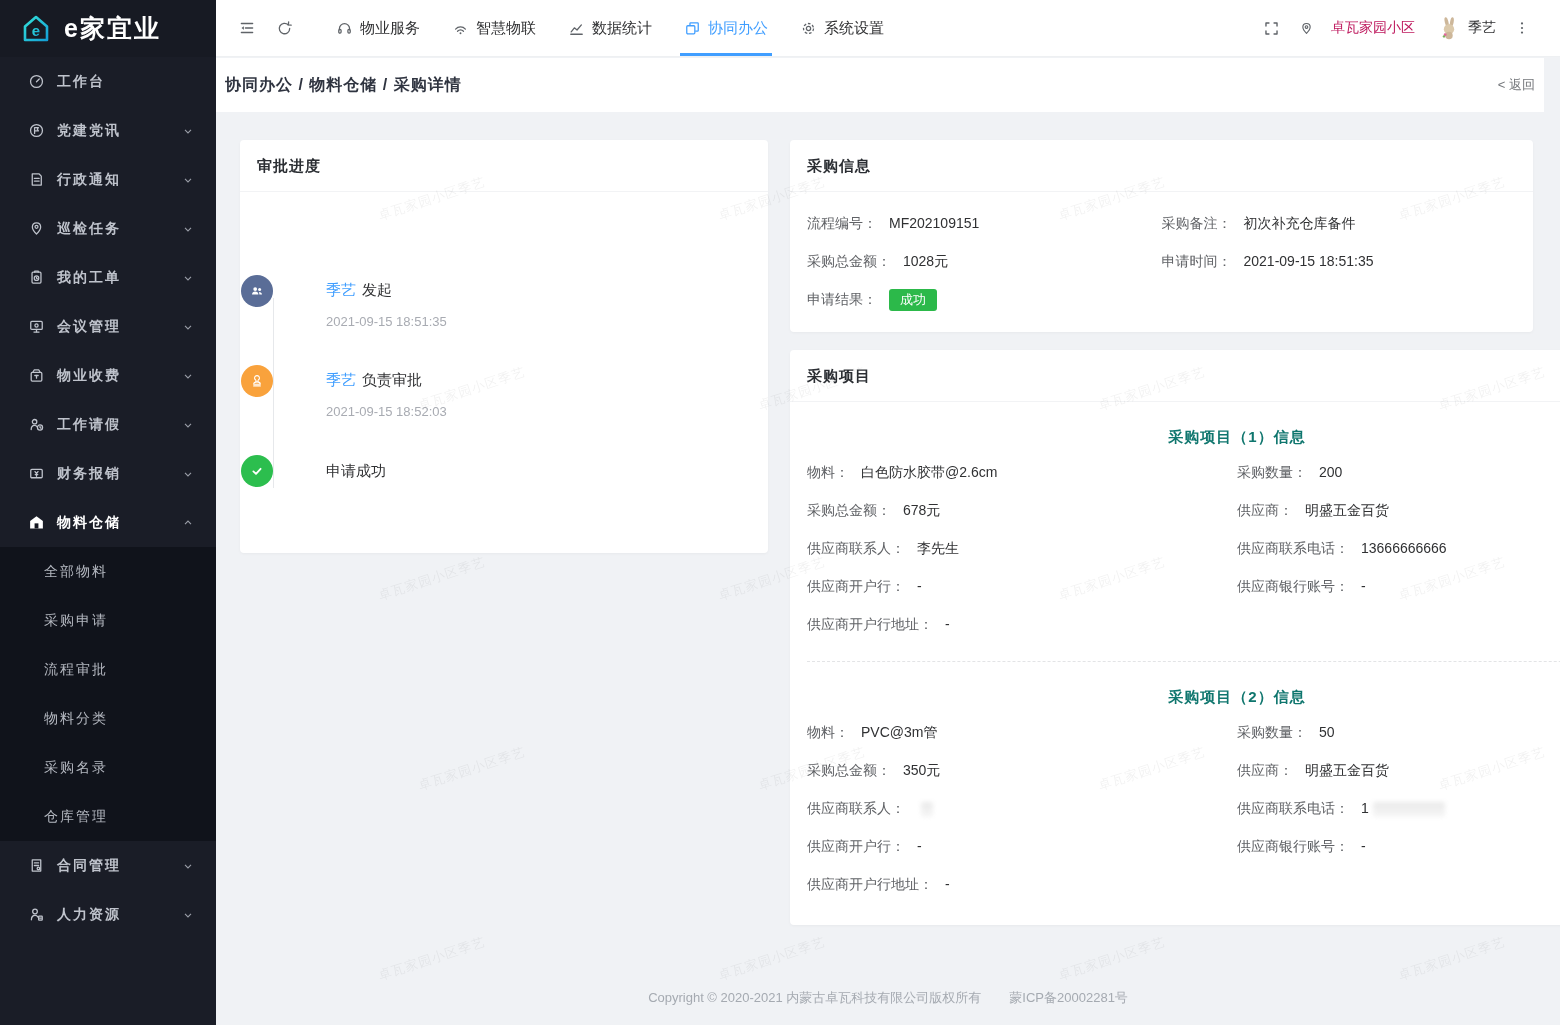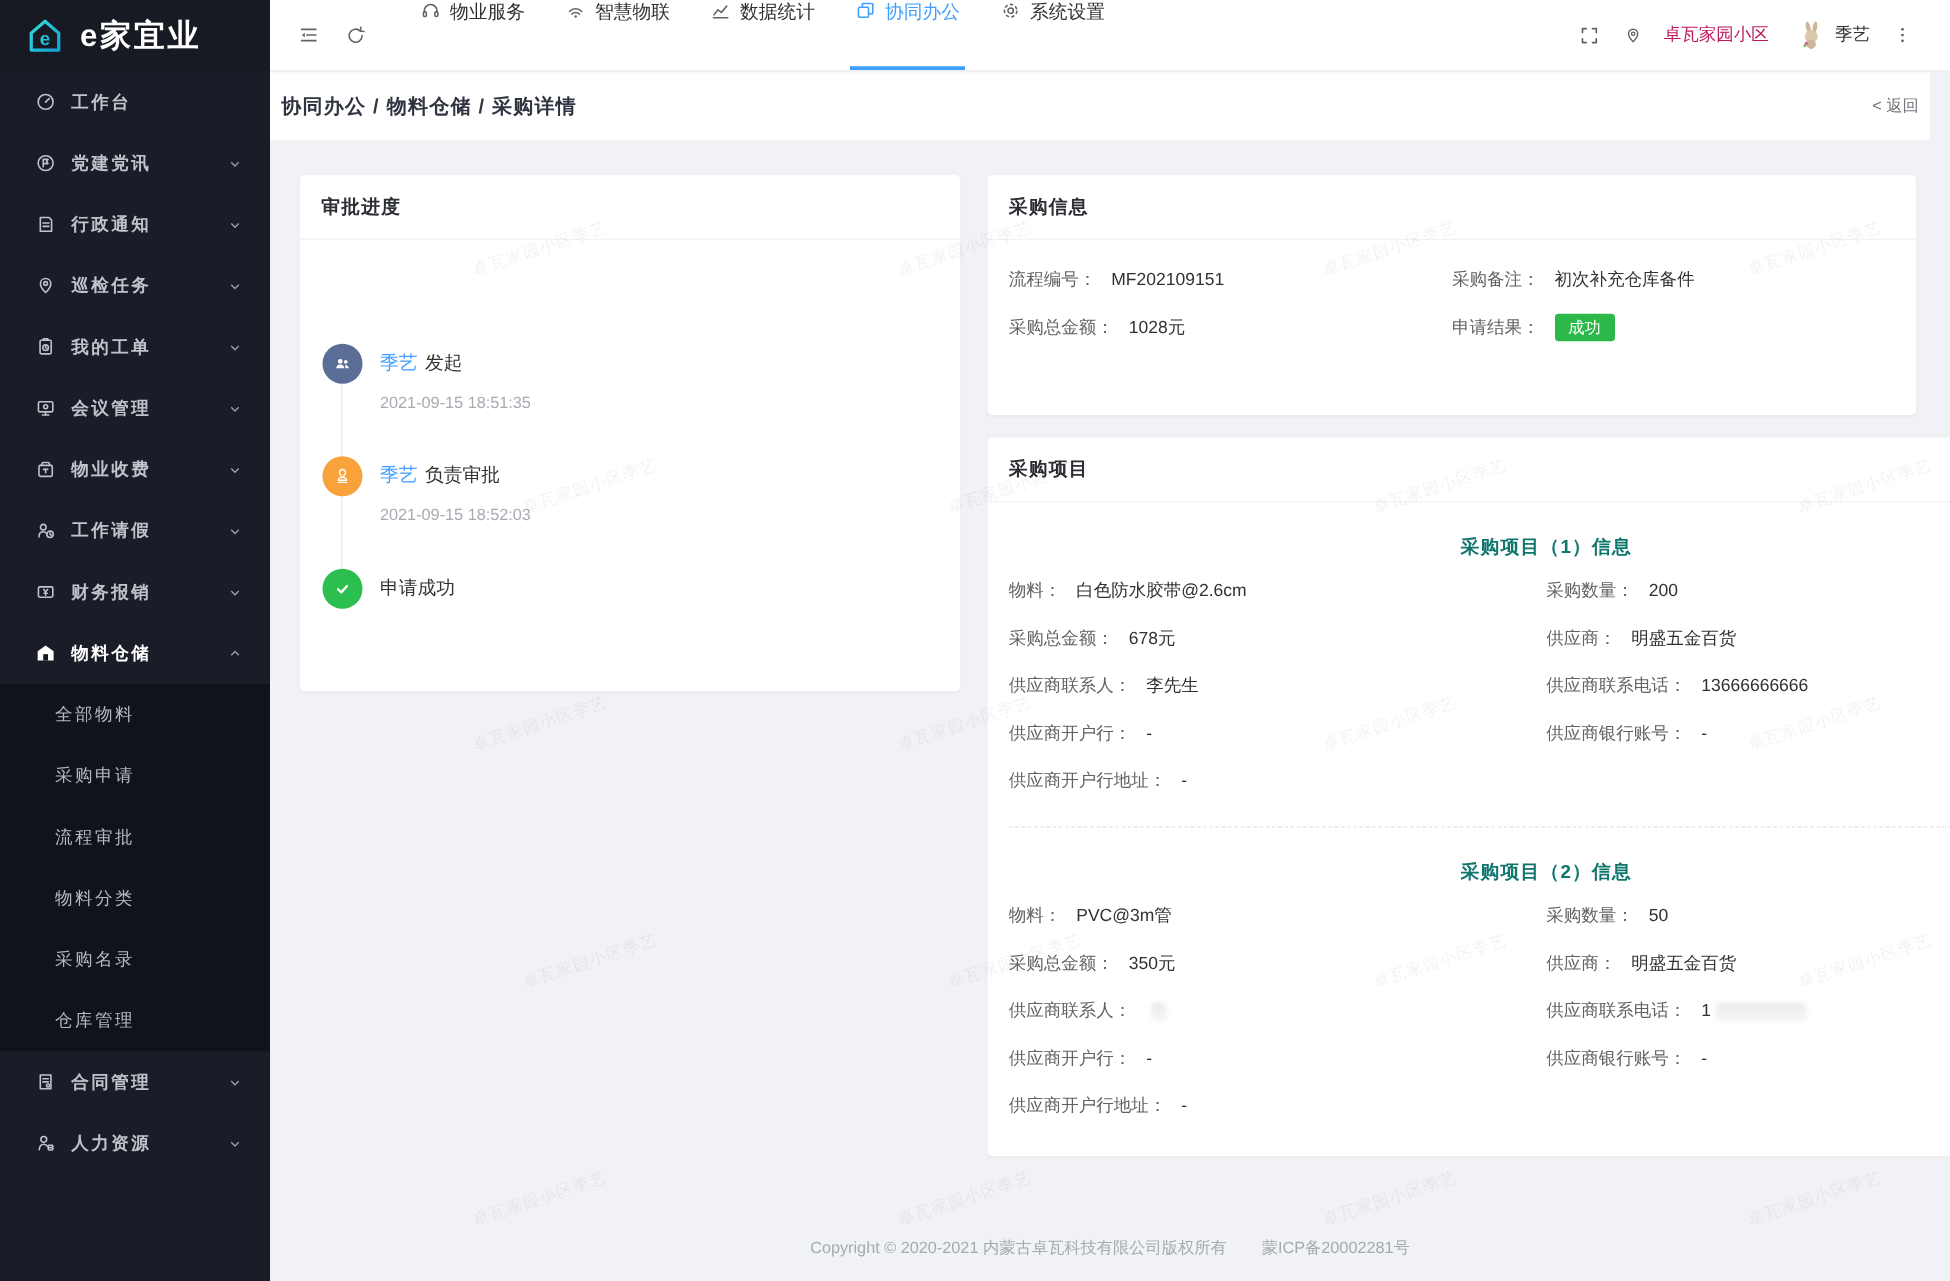--- a/index.html
+++ b/index.html
@@ -21,21 +21,21 @@
   .menu-item.active { color:#ffffff; }
   .submenu { background:#10131b; }
   .submenu-item { height:49px; display:flex; align-items:center; padding-left:44px;
     color:#b4b8c0; font-size:14px; letter-spacing:2px; cursor:pointer; }
 
   
   .topbar { position:absolute; left:216px; top:0; right:0; height:57px; background:#fff;
     border-bottom:1px solid #eef0f2; display:flex; align-items:center; padding:0 18px 0 12px; z-index:15; }
   .tb-icon { width:18px; height:18px; color:#5f6368; margin:0 10px; cursor:pointer; display:flex; align-items:center; }
   .tabs { display:flex; height:100%; margin-left:16px; }
-  .tab { display:flex; gap:7px; padding:0 16px; height:100%;
+  .tab { display:flex; align-items:center; gap:7px; padding:0 16px; height:100%;
     font-size:15px; color:#303133; cursor:pointer; position:relative; }
   .tab .tab-icon { width:17px; height:17px; display:flex; align-items:center; color:#5f6368; }
   .tab.active { color:#409eff; }
   .tab.active .tab-icon { color:#409eff; }
   .tab.active::after { content:""; position:absolute; left:12px; right:12px; bottom:0;
     height:3px; background:#409eff; }
   .tb-right { margin-left:auto; display:flex; align-items:center; gap:8px; }
   .community { display:flex; align-items:center; gap:17px; font-size:14px; color:#be185d; cursor:pointer; }
   .community .tb-icon { margin:0; width:15px; height:15px; }
   .userbox { display:flex; align-items:center; gap:7px; margin-left:14px; cursor:pointer; }
@@ -50,21 +50,21 @@
 
   
   .content { position:absolute; left:216px; top:112px; right:0; bottom:0; background:#f0f2f5; }
   .card { position:absolute; background:#fff; border-radius:4px; box-shadow:0 1px 3px rgba(0,0,0,.04); }
   .card-hd { height:52px; line-height:52px; padding:0 17px; font-size:15px; font-weight:bold;
     color:#2b2e33; border-bottom:1px solid #f2f3f5; letter-spacing:1px; }
 
   .card.approval { left:24px; top:28px; width:528px; height:413px; }
   .timeline { position:relative; height:361px; }
   .t-line { position:absolute; left:33px; top:106px; width:1px; height:190px; background:#e6e8eb; }
-  .step { position:absolute; left:18px; display:flex; align-items:flex-start; }
+  .step { position:absolute; left:1px; display:flex; align-items:flex-start;gap:39px; }
   .step.s1 { top:83px; } .step.s2 { top:173px; } .step.s3 { top:263px;justify-content:space-between; }
   .t-dot { width:32px; height:32px; border-radius:50%; display:flex; align-items:center;
     justify-content:center; flex:none; position:relative; z-index:2; }
   .t-dot.slate { background:#5a6d97; } .t-dot.orange { background:#f9a23c; } .t-dot.green { background:#2cbe4e; }
   .t-body { margin-left:14px; padding-top:6px; }
   .t-title { font-size:15px; color:#303133; }
   .t-title a { color:#409eff; text-decoration:none; margin-right:6px; cursor:pointer; }
   .t-time { font-size:13px; color:#a8abb2; margin-top:14px; }
   .t-only { font-size:15px; color:#303133; margin-left:14px; line-height:32px; }
 
@@ -472,20 +472,21 @@
         </div>
       </div>
     </section>
 
     <section class="card info">
       <div class="card-hd">采购信息</div>
       <div class="kv-grid">
         <div class="kv"><span class="k">流程编号：</span><span class="v">MF202109151</span></div>
         <div class="kv"><span class="k">采购备注：</span><span class="v">初次补充仓库备件</span></div>
         <div class="kv"><span class="k">采购总金额：</span><span class="v">1028元</span></div>
+        <div class="kv"><span class="k">申请时间：</span><span class="v">2021-09-15 18:51:35</span></div>
         <div class="kv"><span class="k">申请结果：</span><span class="badge">成功</span></div>
         <div class="kv"></div>
       </div>
     </section>
 
     <section class="card items">
       <div class="card-hd">采购项目</div>
 
       <div class="sec-heading">采购项目（1）信息</div>
       <div class="kv-grid">

